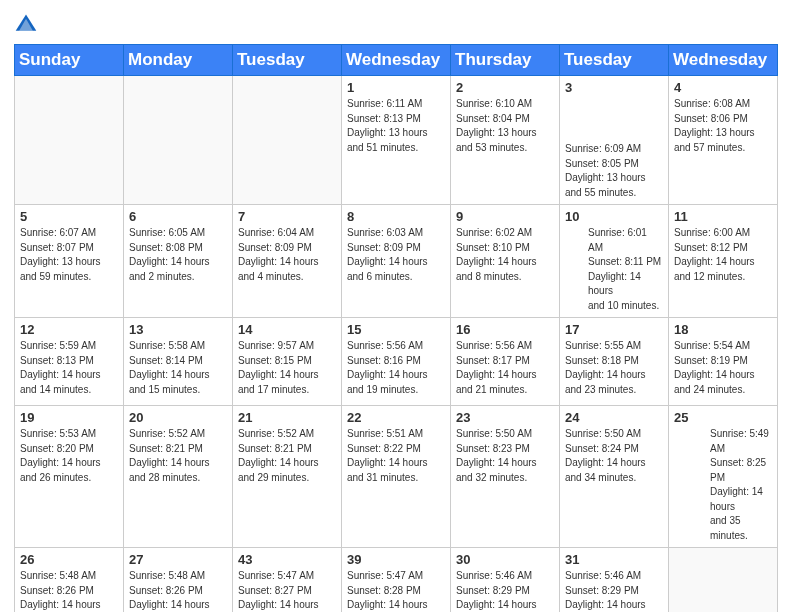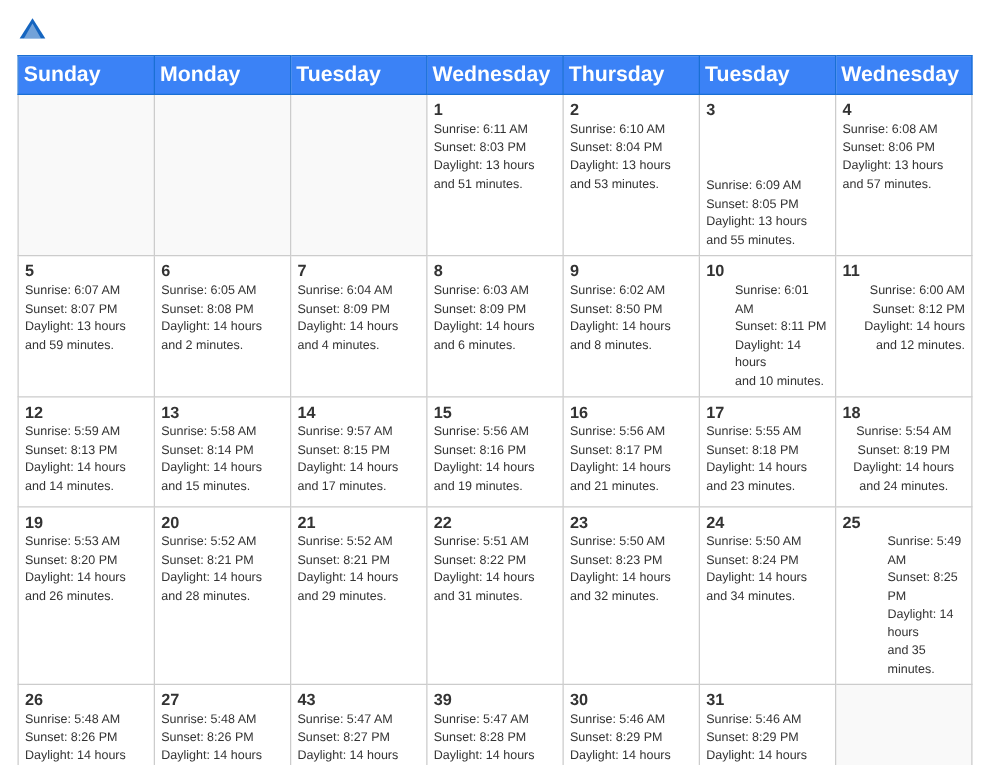--- a/index.html
+++ b/index.html
@@ -126,21 +126,21 @@
         </tr>
     </thead>
     <tbody id="calendar-body">
         <tr>
           <td class="empty"></td>
           <td class="empty"></td>
           <td class="empty"></td>
           <td>
             <span class="day-number">1</span>
             <div class="day-info" style="white-space: pre-line;">Sunrise: 6:11 AM
-Sunset: 8:03 PM
+Sunset: 8:13 PM
 Daylight: 13 hours
 and 51 minutes.</div>
           </td>
           <td>
             <span class="day-number">2</span>
             <div class="day-info" style="white-space: pre-line;">Sunrise: 6:10 AM
 Sunset: 8:04 PM
 Daylight: 13 hours
 and 53 minutes.</div>
           </td>
@@ -184,34 +184,34 @@
           <td>
             <span class="day-number">8</span>
             <div class="day-info" style="white-space: pre-line;">Sunrise: 6:03 AM
 Sunset: 8:09 PM
 Daylight: 14 hours
 and 6 minutes.</div>
           </td>
           <td>
             <span class="day-number">9</span>
             <div class="day-info" style="white-space: pre-line;">Sunrise: 6:02 AM
-Sunset: 8:50 PM
+Sunset: 8:10 PM
 Daylight: 14 hours
 and 8 minutes.</div>
           </td>
           <td>
             <span class="day-number">10</span>
             <div class="day-info" style="white-space: pre-line; margin-left: 23px;">Sunrise: 6:01 AM
 Sunset: 8:11 PM
 Daylight: 14 hours
 and 10 minutes.</div>
           </td>
           <td>
             <span class="day-number">11</span>
-            <div class="day-info" style="white-space: pre-line; text-align: right;">Sunrise: 6:00 AM
+            <div class="day-info" style="white-space: pre-line;">Sunrise: 6:00 AM
 Sunset: 8:12 PM
 Daylight: 14 hours
 and 12 minutes.</div>
           </td>
         </tr>
         <tr>
           <td>
             <span class="day-number">12</span>
             <div class="day-info" style="white-space: pre-line;">Sunrise: 5:59 AM
 Sunset: 8:13 PM
@@ -248,21 +248,21 @@
           </td>
           <td>
             <span class="day-number">17</span>
             <div class="day-info" style="white-space: pre-line;">Sunrise: 5:55 AM
 Sunset: 8:18 PM
 Daylight: 14 hours
 and 23 minutes.</div>
           </td>
           <td>
             <span class="day-number">18</span>
-            <div class="day-info" style="white-space: pre-line; text-align: center;">Sunrise: 5:54 AM
+            <div class="day-info" style="white-space: pre-line;">Sunrise: 5:54 AM
 Sunset: 8:19 PM
 Daylight: 14 hours
 and 24 minutes.</div>
           </td>
         </tr>
         <tr>
           <td>
             <span class="day-number">19</span>
             <div class="day-info" style="white-space: pre-line;">Sunrise: 5:53 AM
 Sunset: 8:20 PM

